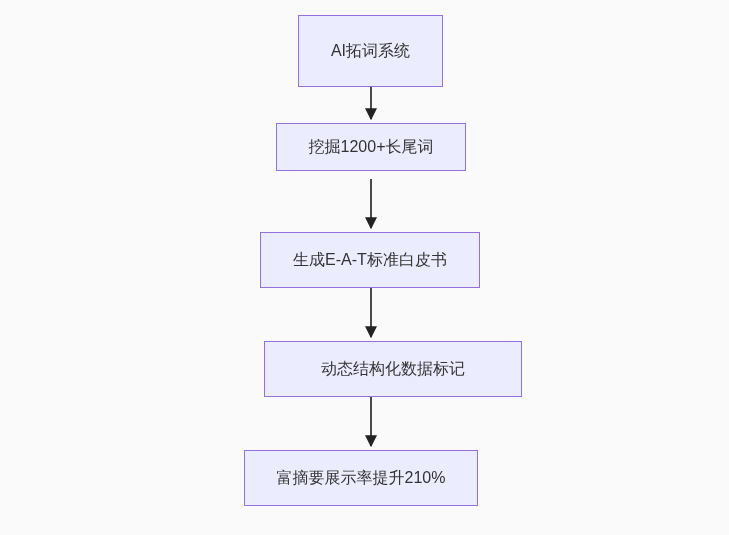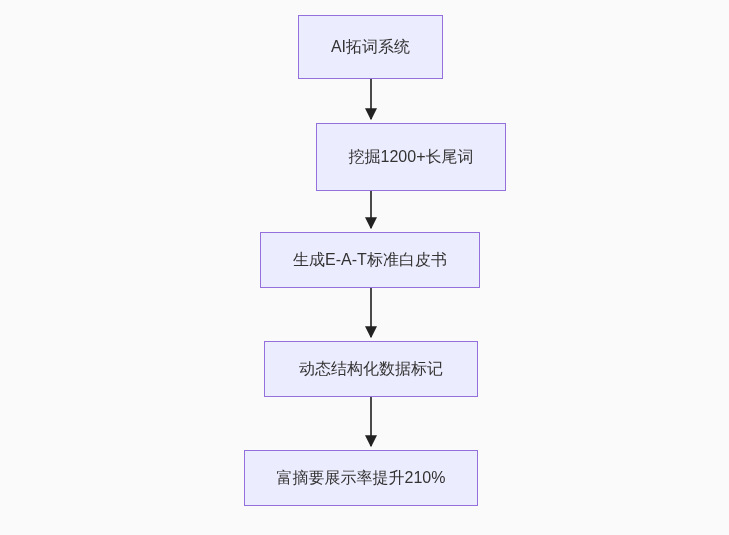--- a/index.html
+++ b/index.html
@@ -29,24 +29,24 @@
     align-items: center;
     justify-content: center;
     background: var(--node-fill);
     border: 1.5px solid var(--node-border);
     color: var(--node-text);
     font-size: 16px;
     line-height: 1;
     text-align: center;
     white-space: nowrap;
   }
-  .node-a { left: 298px; top: 15px;  width: 145px; height: 64px; }
-  .node-b { left: 276px; top: 123px; width: 190px; height: 68px; margin-left: 40px; }
+  .node-a { left: 298px; top: 15px;  width: 145px; height: 72px; }
+  .node-b { left: 276px; top: 123px; width: 190px; height: 48px; }
   .node-c { left: 260px; top: 232px; width: 220px; height: 56px; }
-  .node-d { left: 264px; top: 341px; width: 214px; height: 56px; }
+  .node-d { left: 264px; top: 341px; width: 258px; height: 56px; }
   .node-e { left: 244px; top: 450px; width: 234px; height: 56px; }
   .edges-svg {
     position: absolute;
     left: 0; top: 0;
     width: 729px; height: 535px;
     pointer-events: none;
   }
   .edge-line {
     stroke: var(--arrow-line);
     stroke-width: 2;

